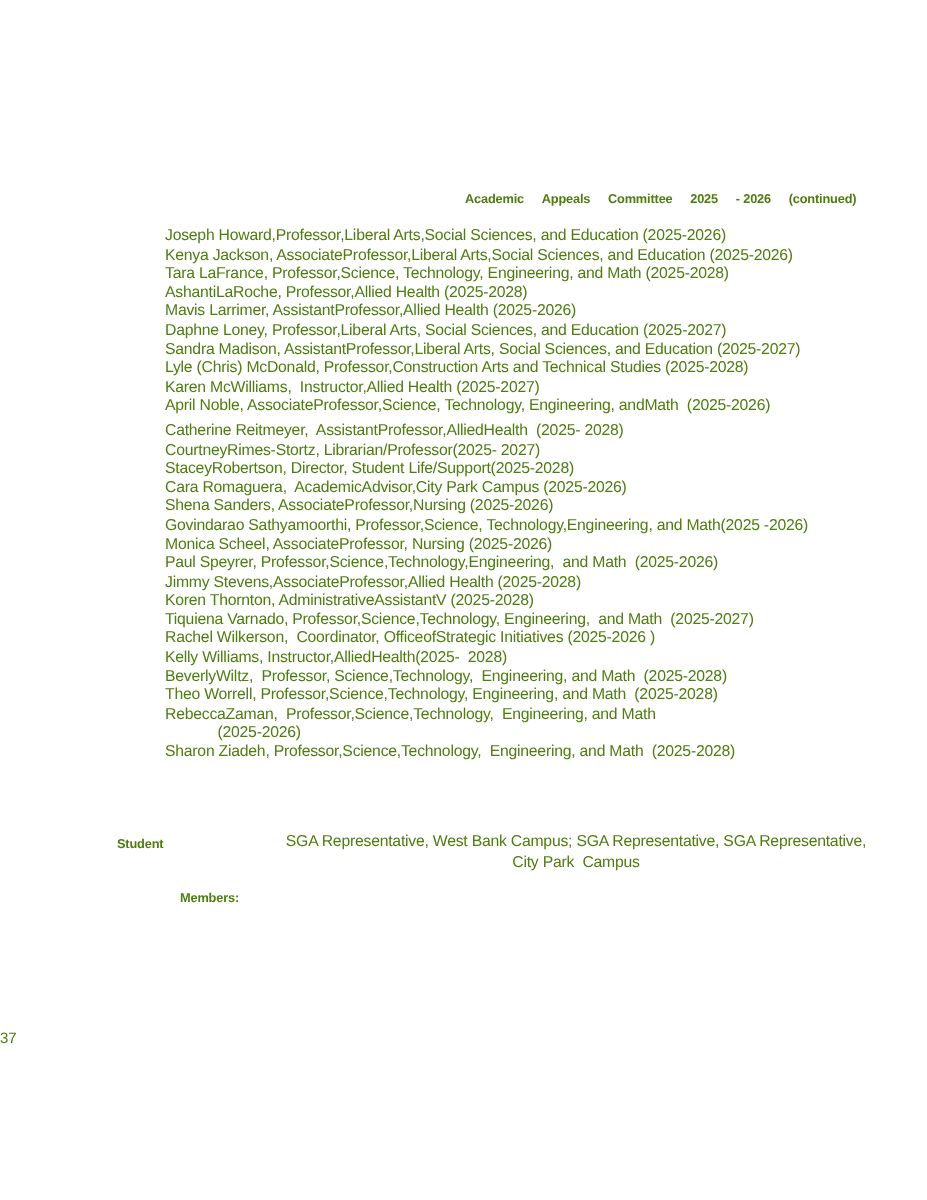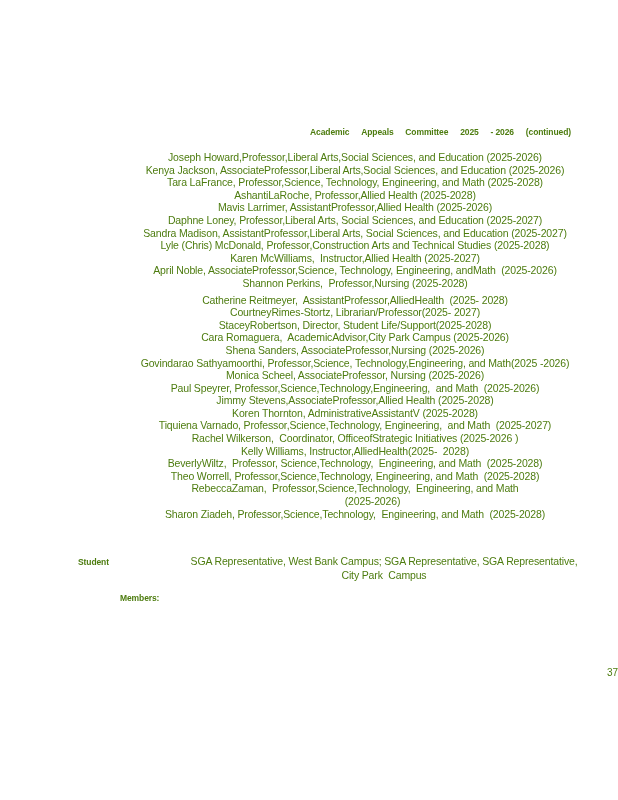--- a/index.html
+++ b/index.html
@@ -35,21 +35,20 @@
     position: absolute;
     left: 110px;
     top: 151px;
     width: 490px;
     font-size: 10.5px;
     letter-spacing: -0.15px;
   }
   .member-line {
     line-height: 12.6px;
     white-space: pre;
-    text-align: center;
   }
   .member-line.gap { margin-top: 4px; }
   .member-line.indent { padding-left: 35px; }
   
   .student-label-1 {
     position: absolute;
     left: 78px;
     top: 557px;
     font-size: 8.5px;
     font-weight: bold;
@@ -74,23 +73,23 @@
     text-align: center;
   }
   .student-line {
     line-height: 13.5px;
     white-space: pre-wrap;
   }
   
   .page-number {
     position: absolute;
     left: 0;
-    top: 667px;
+    top: 687px;
     width: 618px;
-    text-align: right;
+    text-align: left;
     font-size: 10px;
     letter-spacing: 0;
   }
 </style>
 </head>
 <body>
 
 <div class="page">
 
   <div class="header-row"><div class="header-word">Academic</div><div class="header-word">Appeals</div><div class="header-word">Committee</div><div class="header-word">2025</div><div class="header-word">- 2026</div><div class="header-word">(continued)</div></div>
@@ -99,21 +98,20 @@
       <div class="member-line">Joseph Howard,Professor,Liberal Arts,Social Sciences, and Education (2025-2026)</div>
       <div class="member-line">Kenya Jackson, AssociateProfessor,Liberal Arts,Social Sciences, and Education (2025-2026)</div>
       <div class="member-line">Tara LaFrance, Professor,Science, Technology, Engineering, and Math (2025-2028)</div>
       <div class="member-line">AshantiLaRoche, Professor,Allied Health (2025-2028)</div>
       <div class="member-line">Mavis Larrimer, AssistantProfessor,Allied Health (2025-2026)</div>
       <div class="member-line">Daphne Loney, Professor,Liberal Arts, Social Sciences, and Education (2025-2027)</div>
       <div class="member-line">Sandra Madison, AssistantProfessor,Liberal Arts, Social Sciences, and Education (2025-2027)</div>
       <div class="member-line">Lyle (Chris) McDonald, Professor,Construction Arts and Technical Studies (2025-2028)</div>
       <div class="member-line">Karen McWilliams,  Instructor,Allied Health (2025-2027)</div>
       <div class="member-line">April Noble, AssociateProfessor,Science, Technology, Engineering, andMath  (2025-2026)</div>
-      <div class="member-line">Shannon Perkins,  Professor,Nursing (2025-2028)</div>
       <div class="member-line gap">Catherine Reitmeyer,  AssistantProfessor,AlliedHealth  (2025- 2028)</div>
       <div class="member-line">CourtneyRimes-Stortz, Librarian/Professor(2025- 2027)</div>
       <div class="member-line">StaceyRobertson, Director, Student Life/Support(2025-2028)</div>
       <div class="member-line">Cara Romaguera,  AcademicAdvisor,City Park Campus (2025-2026)</div>
       <div class="member-line">Shena Sanders, AssociateProfessor,Nursing (2025-2026)</div>
       <div class="member-line">Govindarao Sathyamoorthi, Professor,Science, Technology,Engineering, and Math(2025 -2026)</div>
       <div class="member-line">Monica Scheel, AssociateProfessor, Nursing (2025-2026)</div>
       <div class="member-line">Paul Speyrer, Professor,Science,Technology,Engineering,  and Math  (2025-2026)</div>
       <div class="member-line">Jimmy Stevens,AssociateProfessor,Allied Health (2025-2028)</div>
       <div class="member-line">Koren Thornton, AdministrativeAssistantV (2025-2028)</div>

